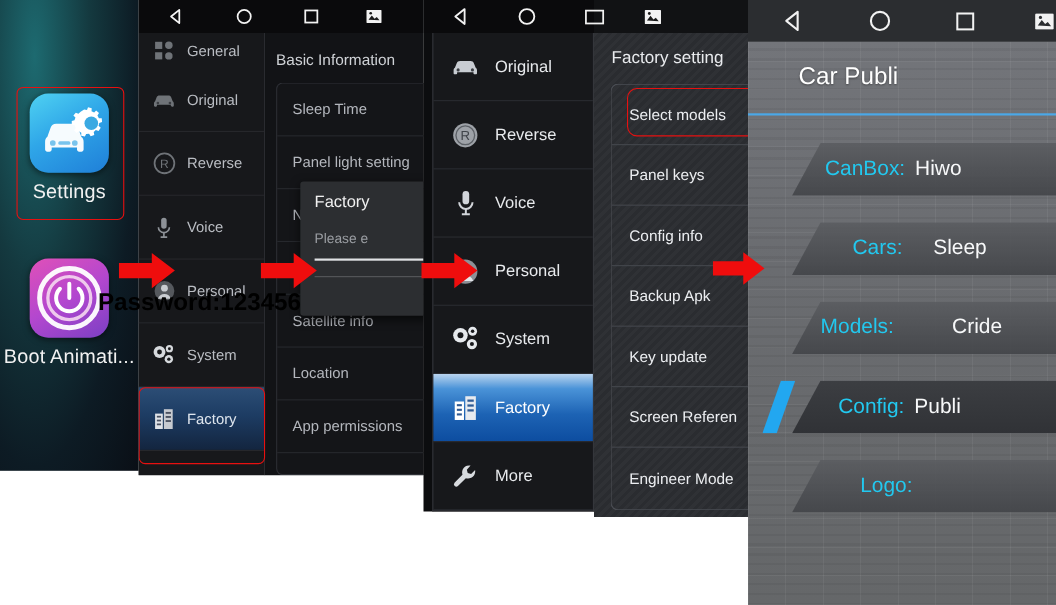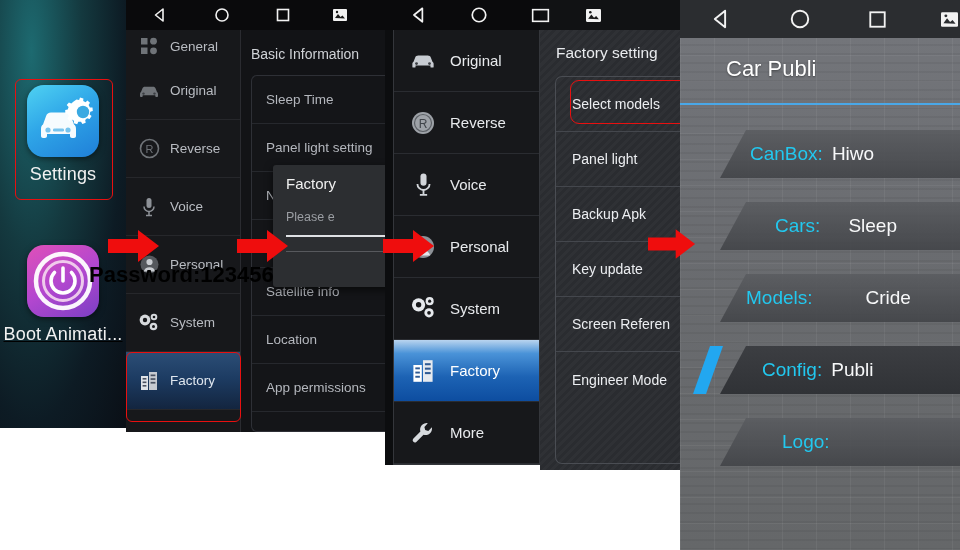--- a/index.html
+++ b/index.html
@@ -131,21 +131,21 @@
           <path d="M49.5 14.5l2.6.5.9-2.5 3.4 1-.2 2.6 2.4 1.2 1.8-1.9 2.6 2.4-1.4 2.2 1.3 2.4 2.6.1.3 3.5-2.5.8-.7 2.6 2 1.7-2 2.9-2.5-.8-1.9 1.9.5 2.6-3.3 1.2-1.4-2.2-2.7.1-1.1 2.4-3.4-.9.1-2.6-2.3-1.4-2 1.7-2.3-2.6 1.6-2.1-1-2.5-2.6-.3-.1-3.5 2.5-.6.9-2.5-1.9-1.8 2.2-2.7 2.4 1 2-1.7z"></path>
         </g>
         <circle cx="56" cy="27" r="6.2" fill="#3aa9e2"></circle>
       </svg>
     </div>
     <div class="applabel">Settings</div>
   </div>
 
   <div class="redbox" style="left:15px;top:79px;width:96px;height:119px;"></div>
 
-  <div class="appicon-wrap" style="top:245px;text-decoration:underline;">
+  <div class="appicon-wrap" style="top:235px;">
     <div class="appicon" id="icon-boot">
       <svg width="72" height="72" viewBox="0 0 72 72">
         <circle cx="36" cy="36" r="27" fill="none" stroke="#ffffff" stroke-width="4.5" opacity="0.95"></circle>
         <circle cx="36" cy="36" r="19.5" fill="none" stroke="#f5d8f0" stroke-width="3" opacity="0.9"></circle>
         <path d="M36 23v13" stroke="#ffffff" stroke-width="3.6" stroke-linecap="round" fill="none"></path>
         <path d="M27.5 27.5a12 12 0 1 0 17 0" stroke="#ffffff" stroke-width="3.6" stroke-linecap="round" fill="none"></path>
       </svg>
     </div>
     <div class="applabel">Boot Animati...</div>
   </div>
@@ -398,21 +398,22 @@
           <path d="M2 9 L5 5 L7.5 8 L9.5 6.5 L12 9.5 Z" fill="#1a1a1a"></path>
           <circle cx="4" cy="3" r="1.2" fill="#1a1a1a"></circle>
         </svg>
     </div>
   </div>
 
   <div class="p4wrap">
     <div class="p4title">Factory setting</div>
     <div class="p4list">
       <div class="p4row">Select models</div>
-      <div class="p4row">Panel light</div>
+      <div class="p4row">Panel keys</div>
+      <div class="p4row">Config info</div>
       <div class="p4row">Backup Apk</div>
       <div class="p4row">Key update</div>
       <div class="p4row">Screen Referen</div>
       <div class="p4row">Engineer Mode</div>
     </div>
     <div class="redbox" style="left:30px;top:50px;width:118px;height:42px;border-radius:9px;"></div>
   </div>
 </div>
 
 <div class="panel" id="p5">

